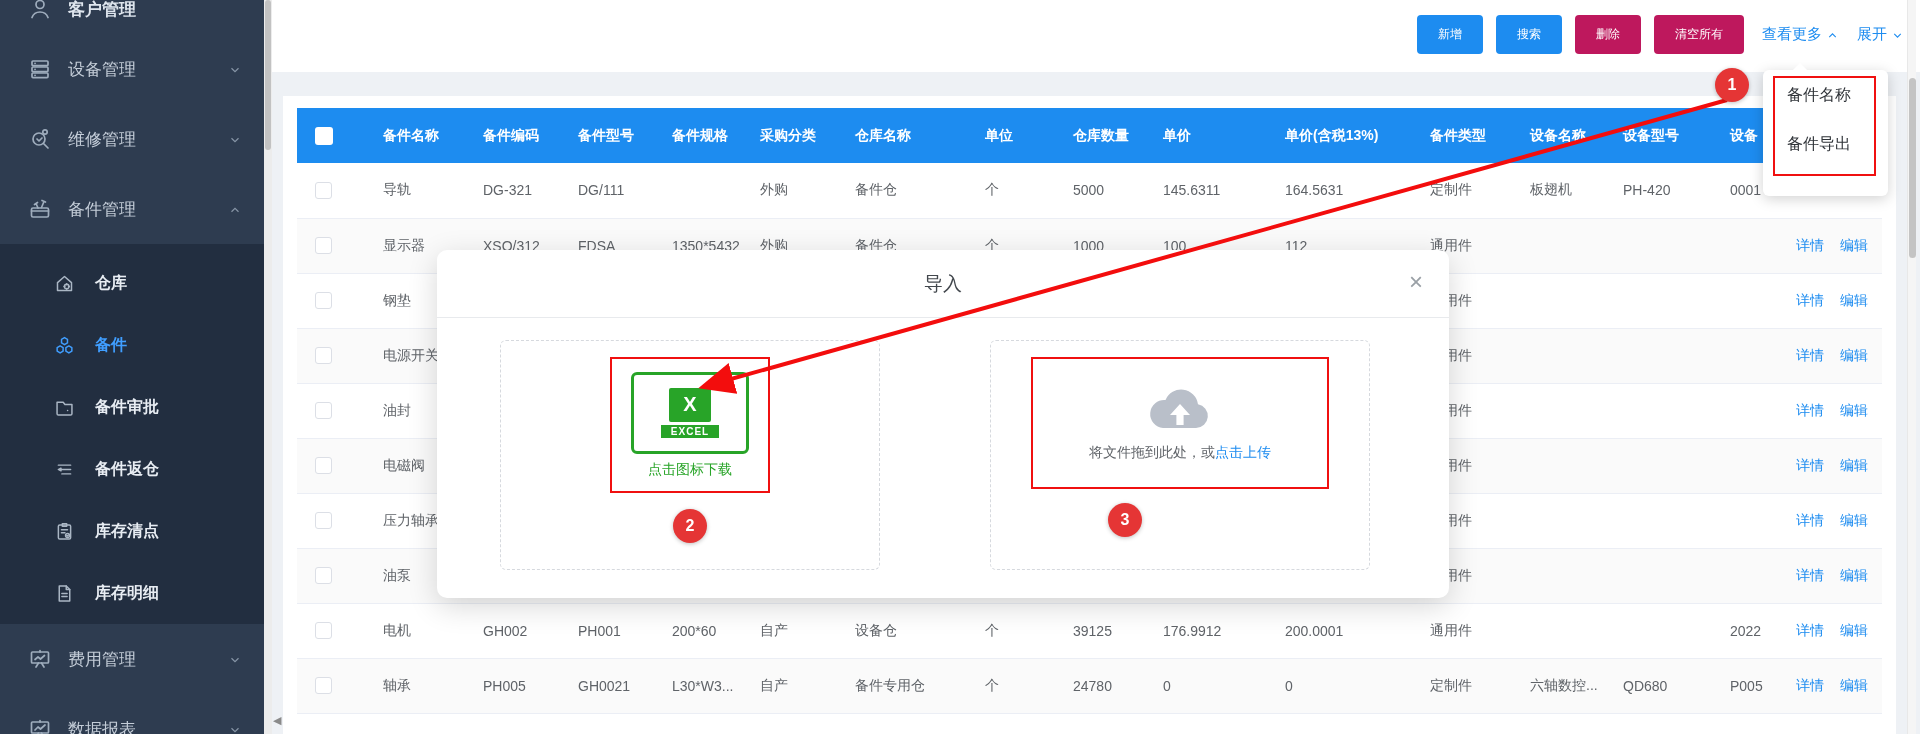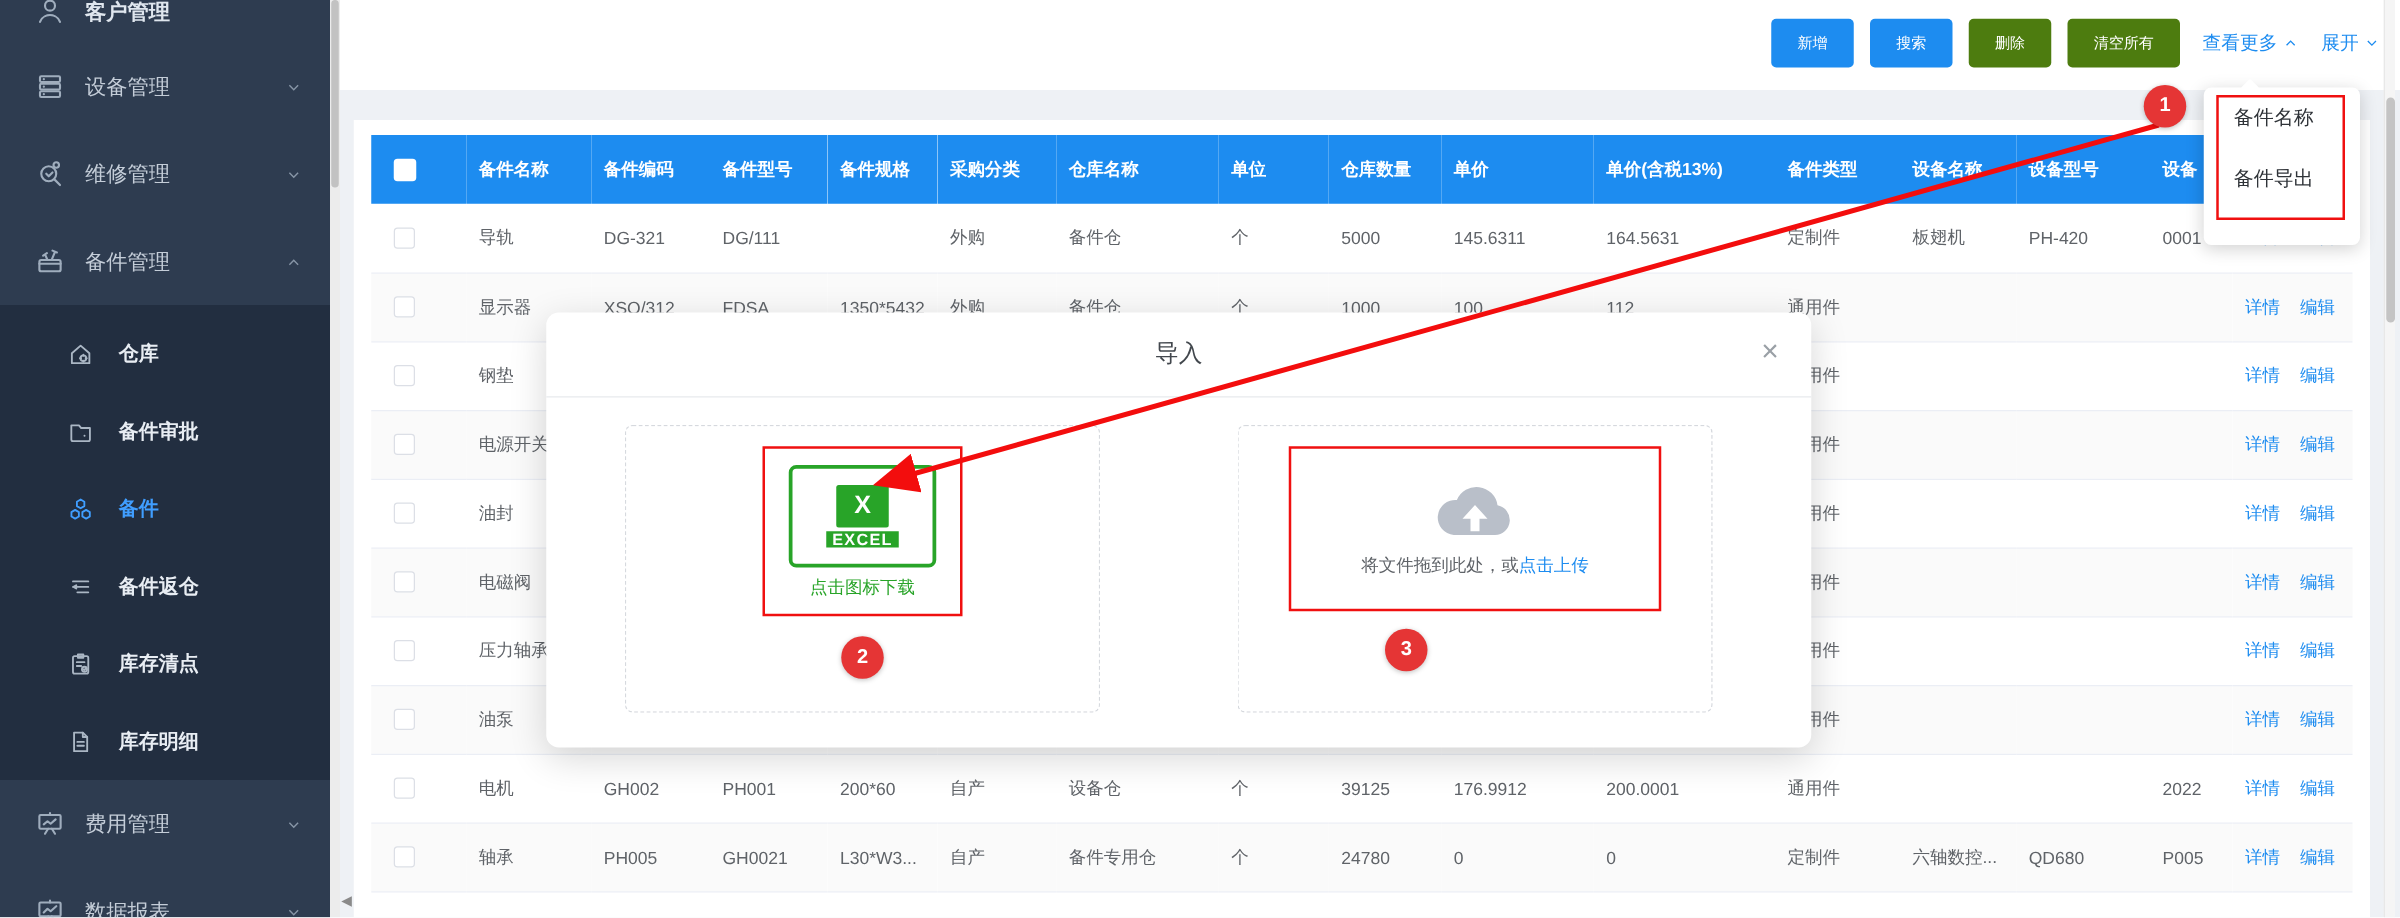--- a/index.html
+++ b/index.html
@@ -21,21 +21,21 @@
   .side-item.sub.active { color:#409eff; }
   .side-item.sub.active .s-icon { color:#409eff; }
   #sidebar-scrollbar { position:absolute; left:264px; top:0; width:8px; height:734px; background:#ececec; z-index:11; }
   #sidebar-scroll-thumb { position:absolute; left:1px; top:0; width:6px; height:150px; background:#c2c2c2; border-radius:3px; }
 
   
   #toolbar { position:absolute; left:272px; top:0; width:1648px; height:72px; background:#ffffff; z-index:5; }
   #toolbar-actions { position:absolute; right:16px; top:15px; display:flex; align-items:center; gap:13px; }
   .btn { height:39px; padding:0 21px; border:none; border-radius:4px; color:#fff; font-size:12px; font-family:inherit; cursor:pointer; white-space:nowrap; }
   .btn.blue { background:#1d8cf0; }
-  .btn.pink { background:#4d7c0f; }
+  .btn.pink { background:#be185d; }
   .tool-link { display:flex; align-items:center; gap:4px; color:#1d8cf0; font-size:15px; cursor:pointer; white-space:nowrap; margin-left:5px; }
   .tool-link .chev { width:13px; height:13px; }
   .tool-link .chev svg { width:13px; height:13px; fill:none; stroke:#1d8cf0; stroke-width:2; }
   .tool-link .chev.up svg { transform:rotate(180deg); }
 
   
   #card { position:absolute; left:283px; top:96px; width:1613px; height:638px; background:#ffffff; z-index:4; }
   #table-wrap { position:absolute; left:14px; top:12px; width:1585px; }
   table { border-collapse:collapse; table-layout:fixed; width:1585px; }
   th { background:#1d8cf0; color:#ffffff; font-weight:700; font-size:14px; height:55px; text-align:left; padding:0 0 0 10px; white-space:nowrap; overflow:hidden; }
@@ -50,21 +50,21 @@
   #modal-head { position:relative; height:68px; border-bottom:1px solid #e8eaed; }
   #modal-title { text-align:center; line-height:68px; font-size:19px; color:#42474d;font-family:Liberation Serif, serif; }
   #modal-close { position:absolute; right:26px; top:0; height:68px; line-height:64px; font-size:24px; color:#9aa0a6; cursor:pointer; }
   .dashed-box { position:absolute; top:90px; width:380px; height:230px; border:1px dashed #d6d9de; border-radius:6px; background:#fff; display:flex; flex-direction:column; align-items:center; padding-top:16px; }
   #dash-left { left:63px; }
   #dash-right { left:553px; }
   .red-wrap { border:2px solid #f01010; display:flex; flex-direction:column; align-items:center; justify-content:center; }
   #excel-wrap { width:160px; height:136px; cursor:pointer; }
   #excel-box { width:118px; height:82px; border:3px solid #28a428; border-radius:6px; display:flex; flex-direction:column; align-items:center; justify-content:center; gap:3px; background:#fff; }
   #excel-x { width:42px; height:34px; background:#28a428; color:#fff; font-weight:700; font-size:20px; display:flex; align-items:center; justify-content:center; border-radius:2px; }
-  #excel-band { width:58px; height:13px; background:#28a428; color:#fff; font-size:13px; letter-spacing:1px; text-align:center; line-height:13px; font-weight:700; }
+  #excel-band { width:58px; height:13px; background:#28a428; color:#fff; font-size:10px; letter-spacing:1px; text-align:center; line-height:13px; font-weight:700; }
   #download-hint { color:#28a428; font-size:14px; margin-top:7px; }
   #upload-wrap { width:298px; height:132px; cursor:pointer;text-align:center; }
   #cloud-icon { width:70px; height:50px; }
   #upload-text { font-size:14px; color:#5f6368; margin-top:10px; }
   #upload-text .link { color:#1d8cf0; cursor:pointer; }
 
   
   #dropdown { position:absolute; left:1763px; top:70px; width:125px; height:126px; background:#fff; border-radius:6px; box-shadow:0 3px 14px rgba(0,0,0,.18); z-index:60; }
   #dropdown:before { content:""; position:absolute; left:32px; top:-5px; width:10px; height:10px; background:#fff; transform:rotate(45deg); }
   .dd-item { height:49px; line-height:49px; padding-left:24px; font-size:16px; color:#2f3338; cursor:pointer; }
@@ -131,34 +131,34 @@
       </div>
       <div class="submenu">
         <div class="side-item sub">
           <span class="s-icon"><svg viewBox="0 0 24 24">
               <path d="M4 11l8-7 8 7v9H4z"></path>
               <circle cx="14.5" cy="15.5" r="2.6"></circle>
               <path d="M14.5 12.3v1M14.5 17.7v1M11.4 15.5h1M16.6 15.5h1"></path>
             </svg></span>
           <span>仓库</span>
         </div>
-        <div class="side-item sub">
-          <span class="s-icon"><svg viewBox="0 0 24 24">
-              <path d="M3.5 6h7l2 2.5h8V19a1.5 1.5 0 0 1-1.5 1.5H5A1.5 1.5 0 0 1 3.5 19z"></path>
-              <path d="M15.5 15.5h.1"></path>
-            </svg></span>
-          <span>备件审批</span>
-        </div>
         <div class="side-item sub active">
           <span class="s-icon"><svg viewBox="0 0 24 24">
               <path d="M12 3l3.4 2v4L12 11 8.6 9V5z"></path>
               <path d="M7 12.5l3.4 2v4L7 20.5l-3.4-2v-4z"></path>
               <path d="M17 12.5l3.4 2v4L17 20.5l-3.4-2v-4z"></path>
             </svg></span>
           <span>备件</span>
+        </div>
+        <div class="side-item sub">
+          <span class="s-icon"><svg viewBox="0 0 24 24">
+              <path d="M3.5 6h7l2 2.5h8V19a1.5 1.5 0 0 1-1.5 1.5H5A1.5 1.5 0 0 1 3.5 19z"></path>
+              <path d="M15.5 15.5h.1"></path>
+            </svg></span>
+          <span>备件审批</span>
         </div>
         <div class="side-item sub">
           <span class="s-icon"><svg viewBox="0 0 24 24">
               <path d="M5 7h14M5 12h14M9 17h10M8 10.5L5.5 12 8 13.5z"></path>
             </svg></span>
           <span>备件返仓</span>
         </div>
         <div class="side-item sub">
           <span class="s-icon"><svg viewBox="0 0 24 24">
               <rect x="5" y="4.5" width="14" height="16" rx="1.5"></rect>

